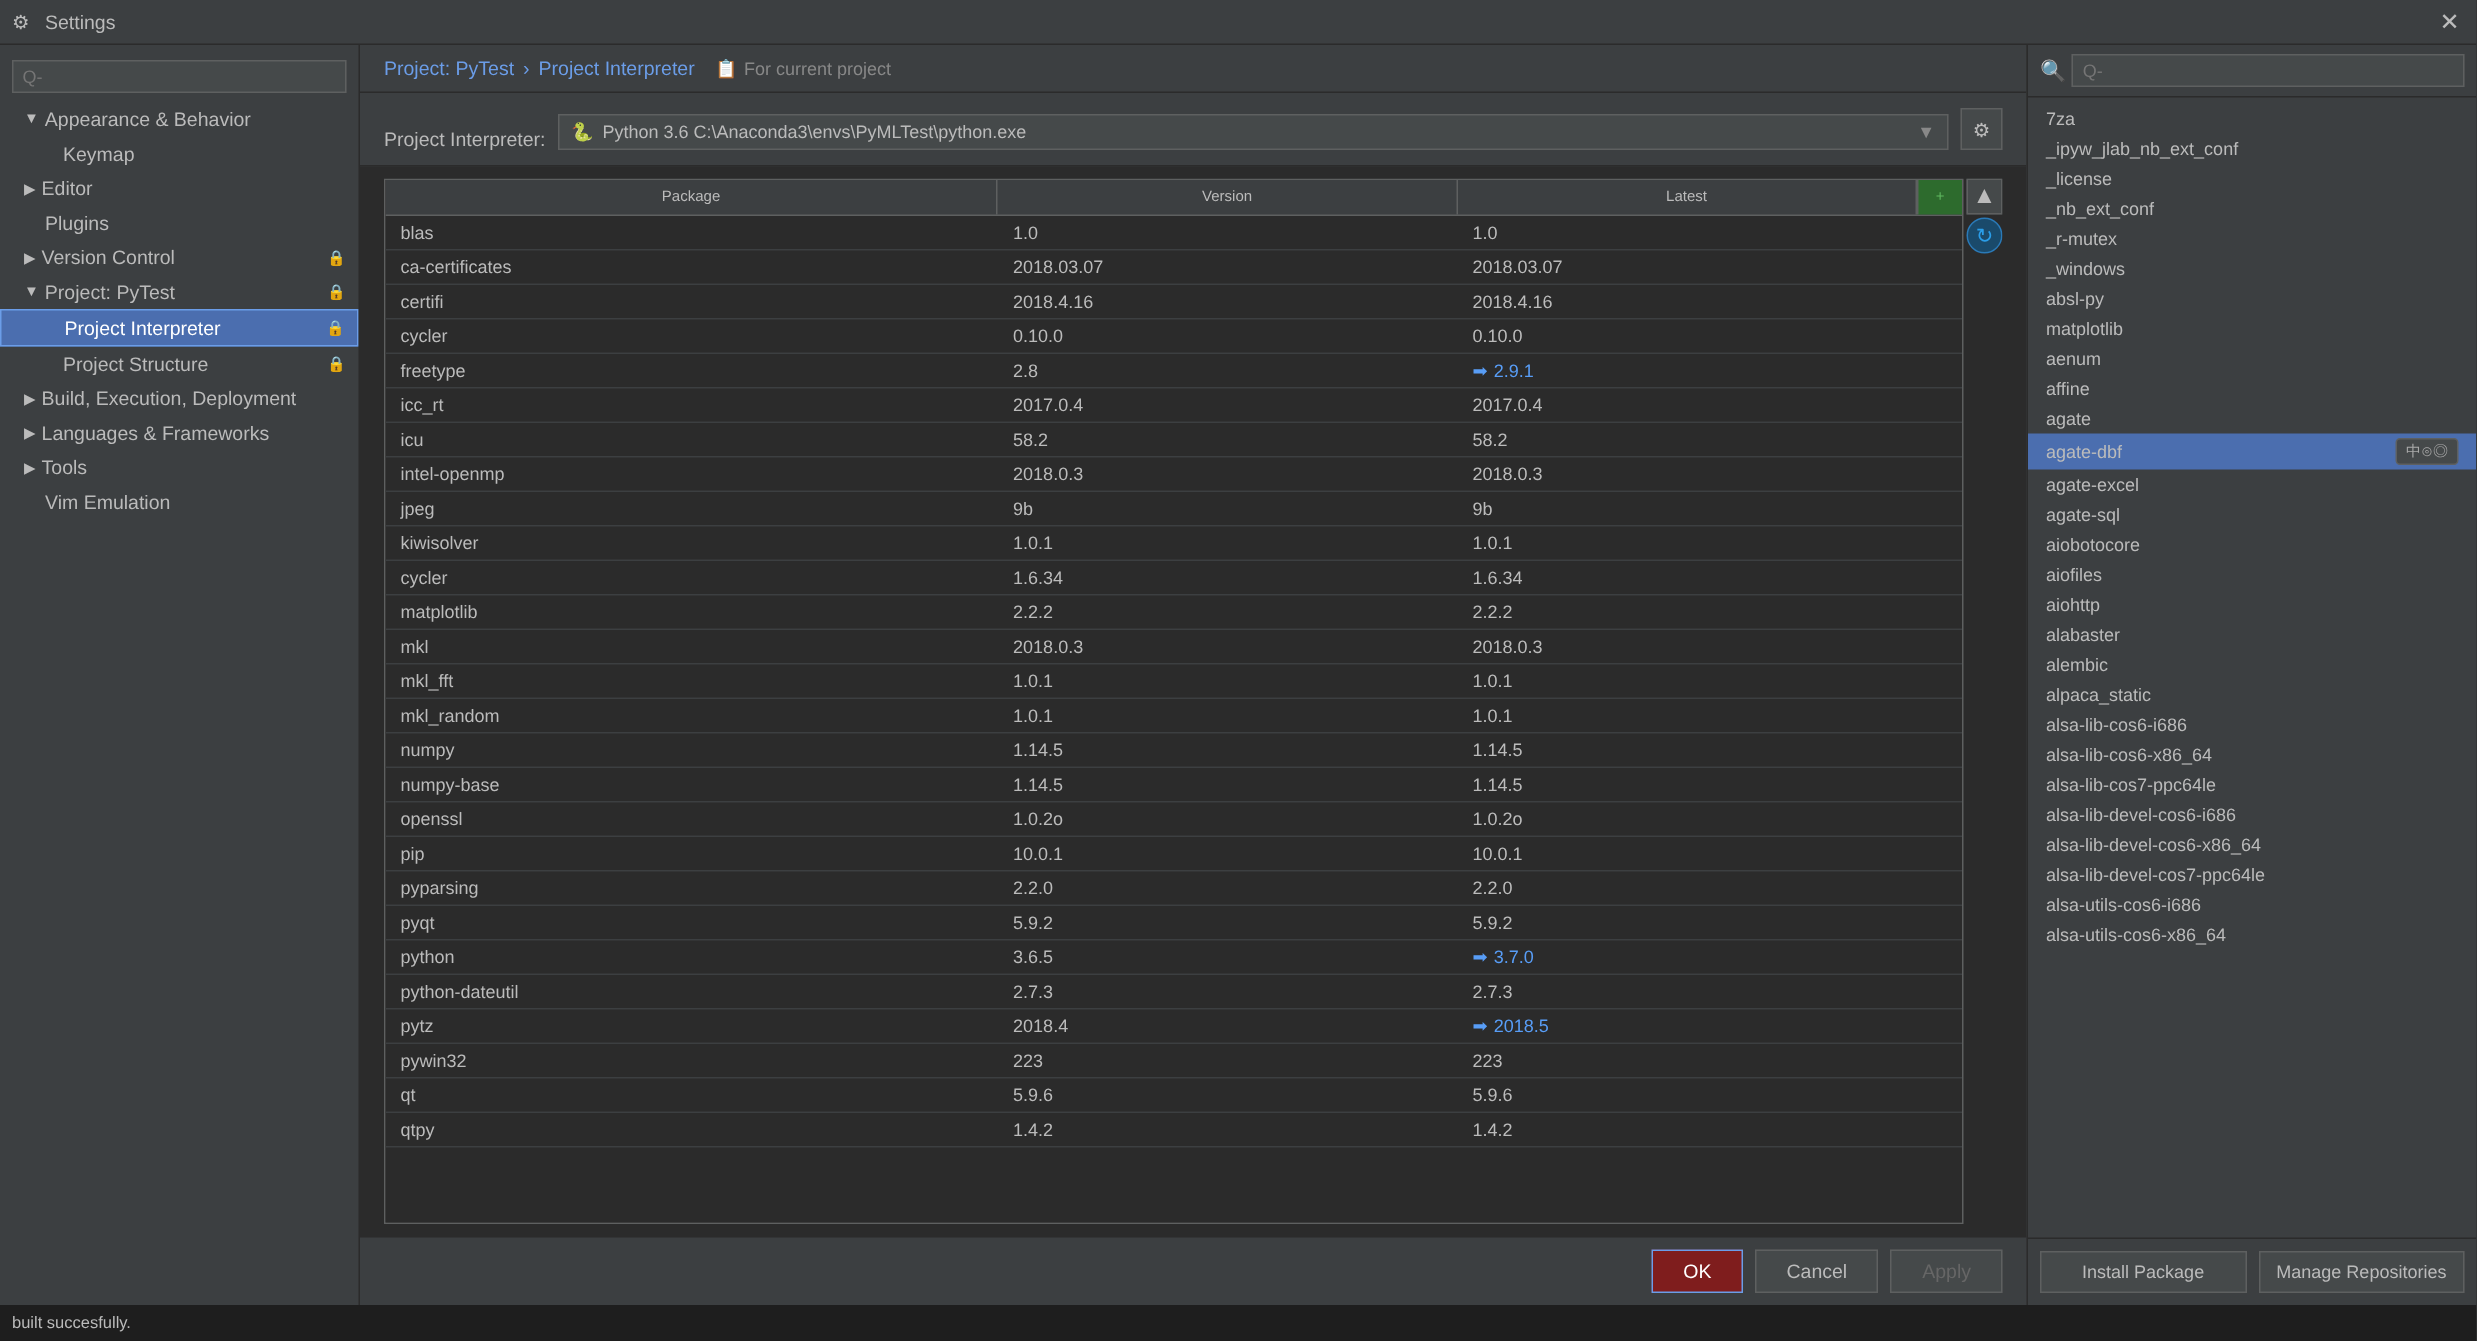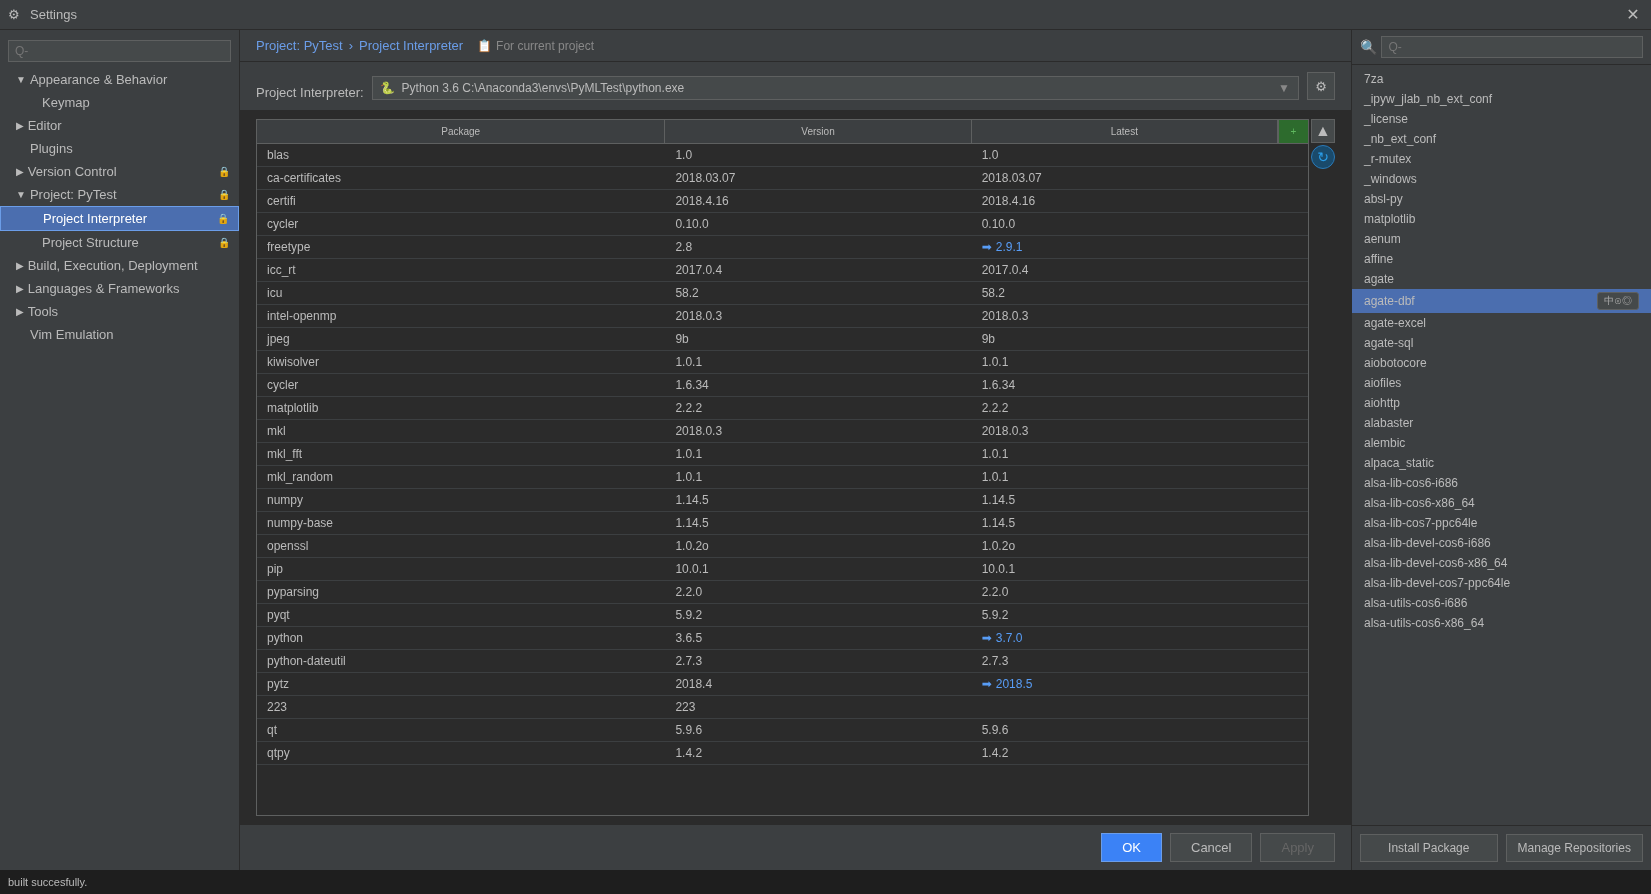--- a/index.html
+++ b/index.html
@@ -202,21 +202,21 @@
       flex-shrink: 0;
     }
     .btn {
       padding: 6px 20px;
       font-size: 13px;
       cursor: pointer;
       border: 1px solid #5e6060;
       background: #45494a;
       color: #bbbbbb;
     }
-    .btn.primary { background: #3b82f6; border-color: #6b9de8; color: white; }
+    .btn.primary { background: #7f1d1d; border-color: #6b9de8; color: white; }
     .btn.disabled { color: #666; cursor: default; }
 
     
     .status-bar {
       background: #1e1e1e;
       height: 24px;
       display: flex;
       align-items: center;
       padding: 0 8px;
       font-size: 11px;
@@ -603,20 +603,21 @@
                 <div class="table-row">
     <div class="table-cell">pytz</div>
     <div class="table-cell">2018.4</div>
     <div class="table-cell upgrade">
                     <span class="upgrade-arrow">➡</span>
                     <span>2018.5</span>
                   </div>
     <div class="table-cell"></div>
   </div>
                 <div class="table-row">
+    <div class="table-cell">pywin32</div>
     <div class="table-cell">223</div>
     <div class="table-cell">
                     <span>223</span>
                   </div>
     <div class="table-cell"></div>
   </div>
                 <div class="table-row">
     <div class="table-cell">qt</div>
     <div class="table-cell">5.9.6</div>
     <div class="table-cell">

